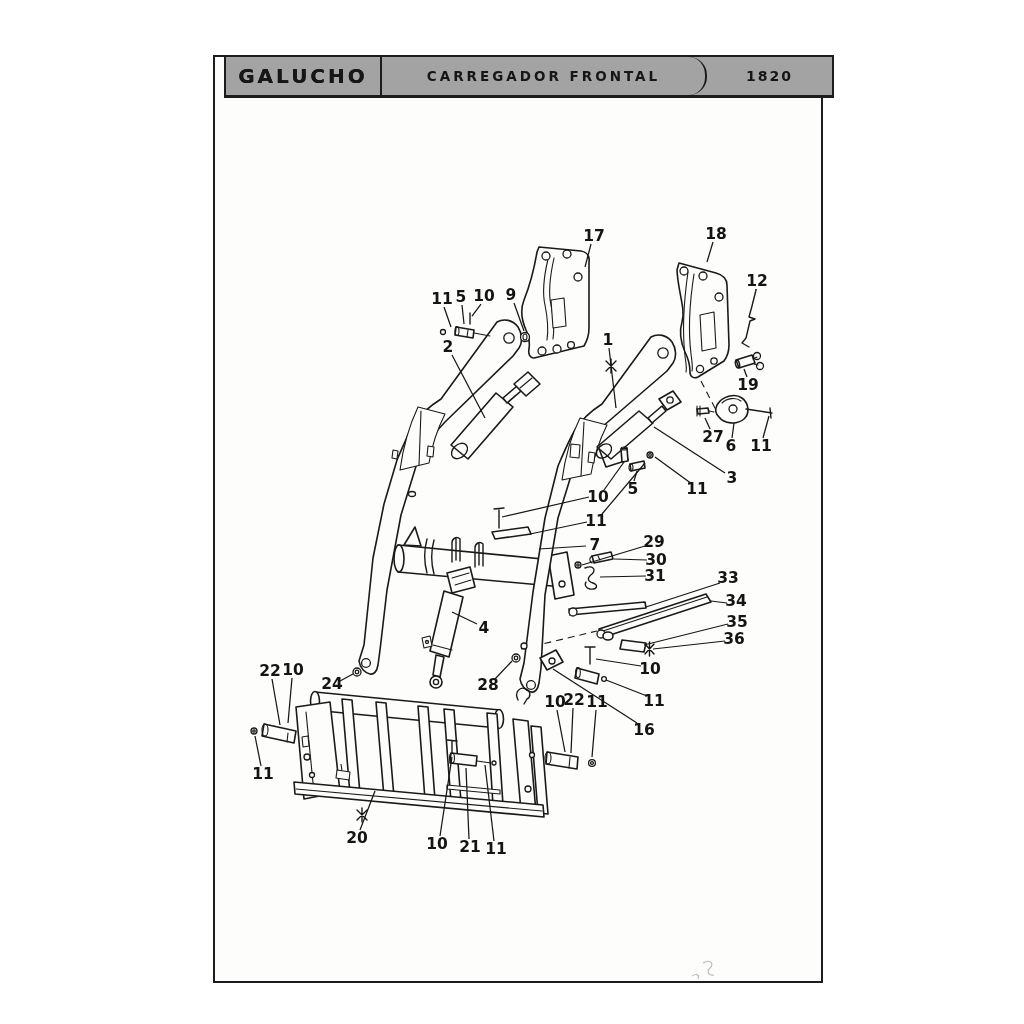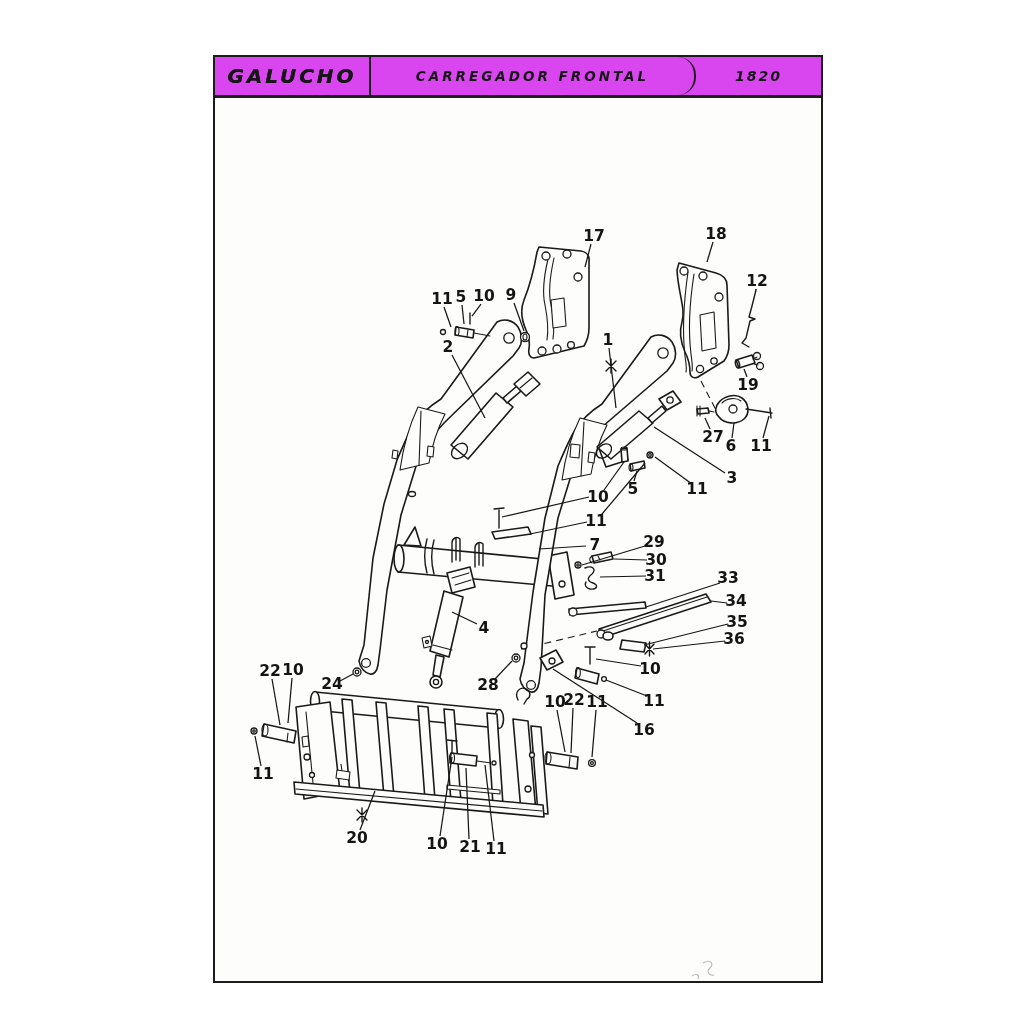--- a/index.html
+++ b/index.html
@@ -5,23 +5,23 @@
   html,body{margin:0;padding:0;}
   .page{
     position:relative;width:1024px;height:1024px;background:#ffffff;
     font-family:"DejaVu Sans", sans-serif;overflow:hidden;
   }
   .frame{
     position:absolute;left:213px;top:55px;width:610px;height:928px;
     border:2px solid #1c1c1c;background:#fdfdfc;box-sizing:border-box;
   }
   .titleblock{
-    position:absolute;left:213px;top:55px;width:610px;height:43px;
+    position:absolute;left:224px;top:55px;width:610px;height:43px;
     display:flex;box-sizing:border-box;border:2px solid #1c1c1c;border-bottom:3px solid #1c1c1c;
-    background:#d946ef;z-index:3;font-style:italic;
+    background:#a3a3a3;z-index:3;
   }
   .tb-cell{display:flex;align-items:center;justify-content:center;box-sizing:border-box;color:#161616;}
   .tb-brand{
     width:156px;border-right:2px solid #1c1c1c;
     font-size:20px;font-weight:800;letter-spacing:3px;
     text-shadow:0 0 .6px #161616;
   }
   .tb-title{
     flex:1;border-right:2px solid #1c1c1c;
     font-size:13.5px;font-weight:700;letter-spacing:3px;border-radius:18px;

